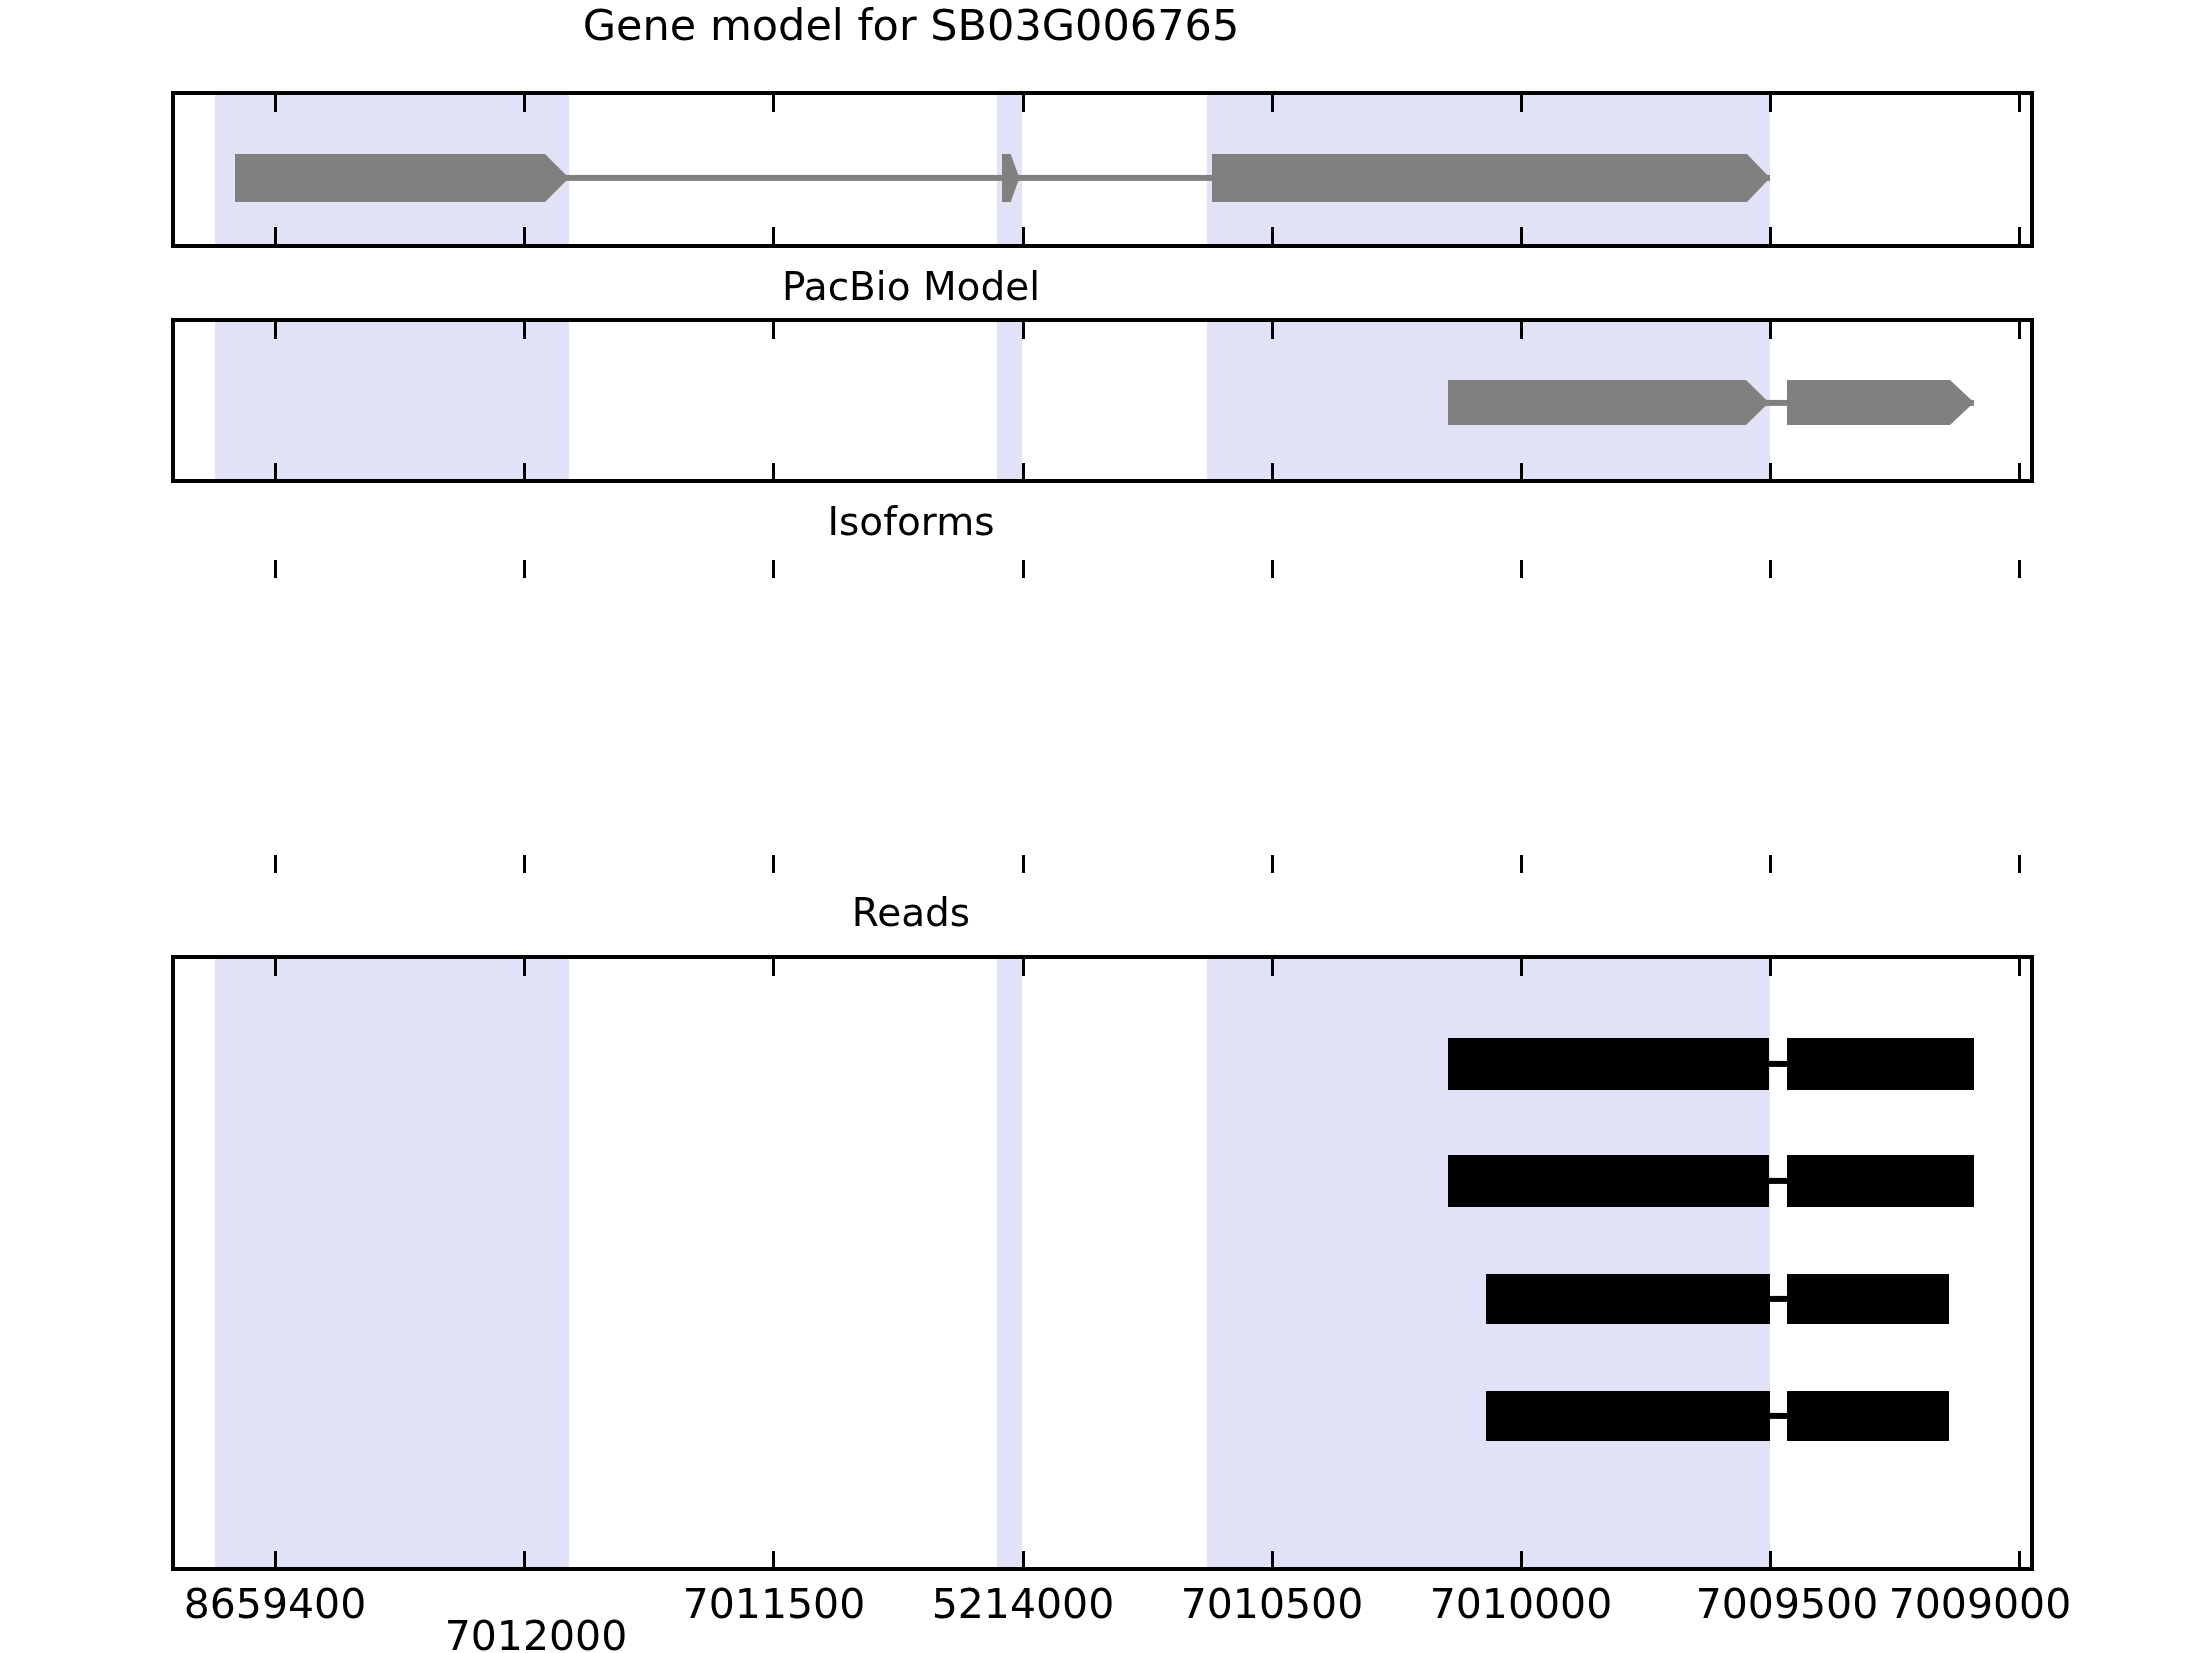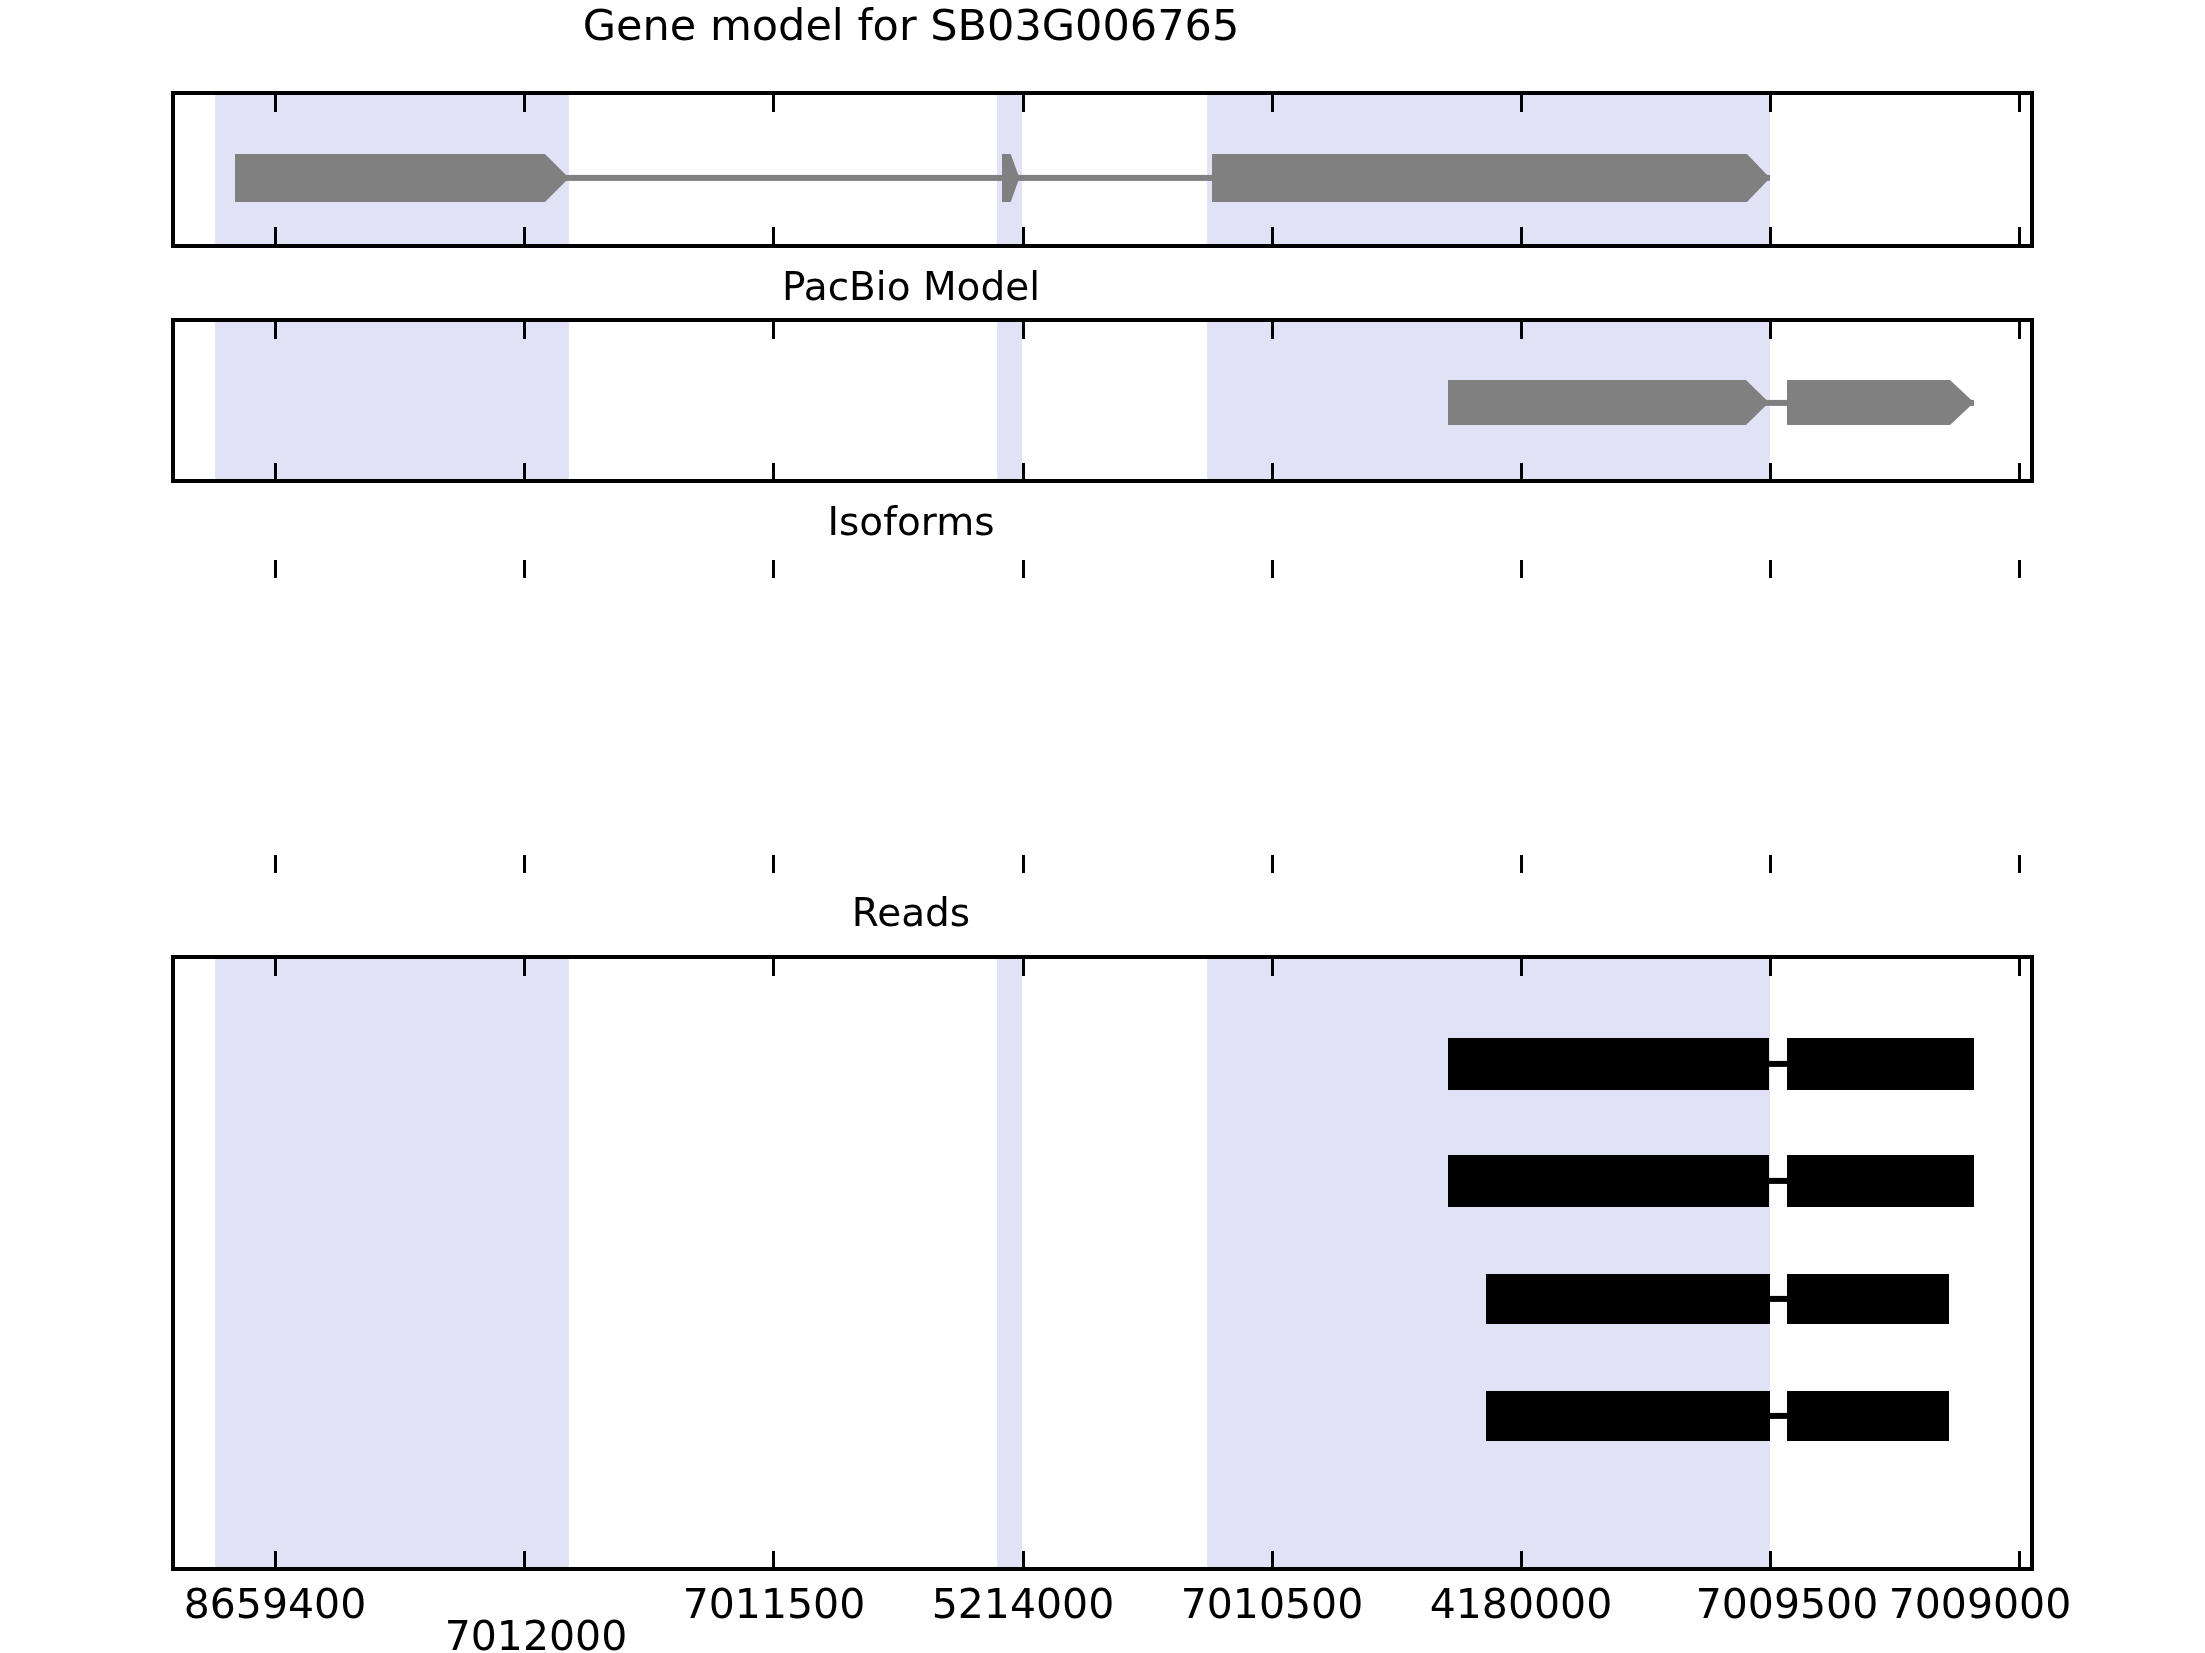--- a/index.html
+++ b/index.html
@@ -148,21 +148,21 @@
       <div class="tick" style="left: 1271px; top: 1551px; height: 18px;"></div>
       <div class="ticklabel" style="left: 1272px; top: 1584px;">7010500</div>
       <div class="tick" style="left: 1520px; top: 94px; height: 18px;"></div>
       <div class="tick" style="left: 1520px; top: 227px; height: 18px;"></div>
       <div class="tick" style="left: 1520px; top: 321px; height: 18px;"></div>
       <div class="tick" style="left: 1520px; top: 463px; height: 18px;"></div>
       <div class="tick" style="left: 1520px; top: 560px; height: 18px;"></div>
       <div class="tick" style="left: 1520px; top: 855px; height: 18px;"></div>
       <div class="tick" style="left: 1520px; top: 958px; height: 18px;"></div>
       <div class="tick" style="left: 1520px; top: 1551px; height: 18px;"></div>
-      <div class="ticklabel" style="left: 1521px; top: 1584px;">4180000</div>
+      <div class="ticklabel" style="left: 1521px; top: 1584px;">7010000</div>
       <div class="tick" style="left: 1769px; top: 94px; height: 18px;"></div>
       <div class="tick" style="left: 1769px; top: 227px; height: 18px;"></div>
       <div class="tick" style="left: 1769px; top: 321px; height: 18px;"></div>
       <div class="tick" style="left: 1769px; top: 463px; height: 18px;"></div>
       <div class="tick" style="left: 1769px; top: 560px; height: 18px;"></div>
       <div class="tick" style="left: 1769px; top: 855px; height: 18px;"></div>
       <div class="tick" style="left: 1769px; top: 958px; height: 18px;"></div>
       <div class="tick" style="left: 1769px; top: 1551px; height: 18px;"></div>
       <div class="ticklabel" style="left: 1770px; top: 1584px; margin-left: 17px;">7009500</div>
       <div class="tick" style="left: 2018px; top: 94px; height: 18px;"></div>

